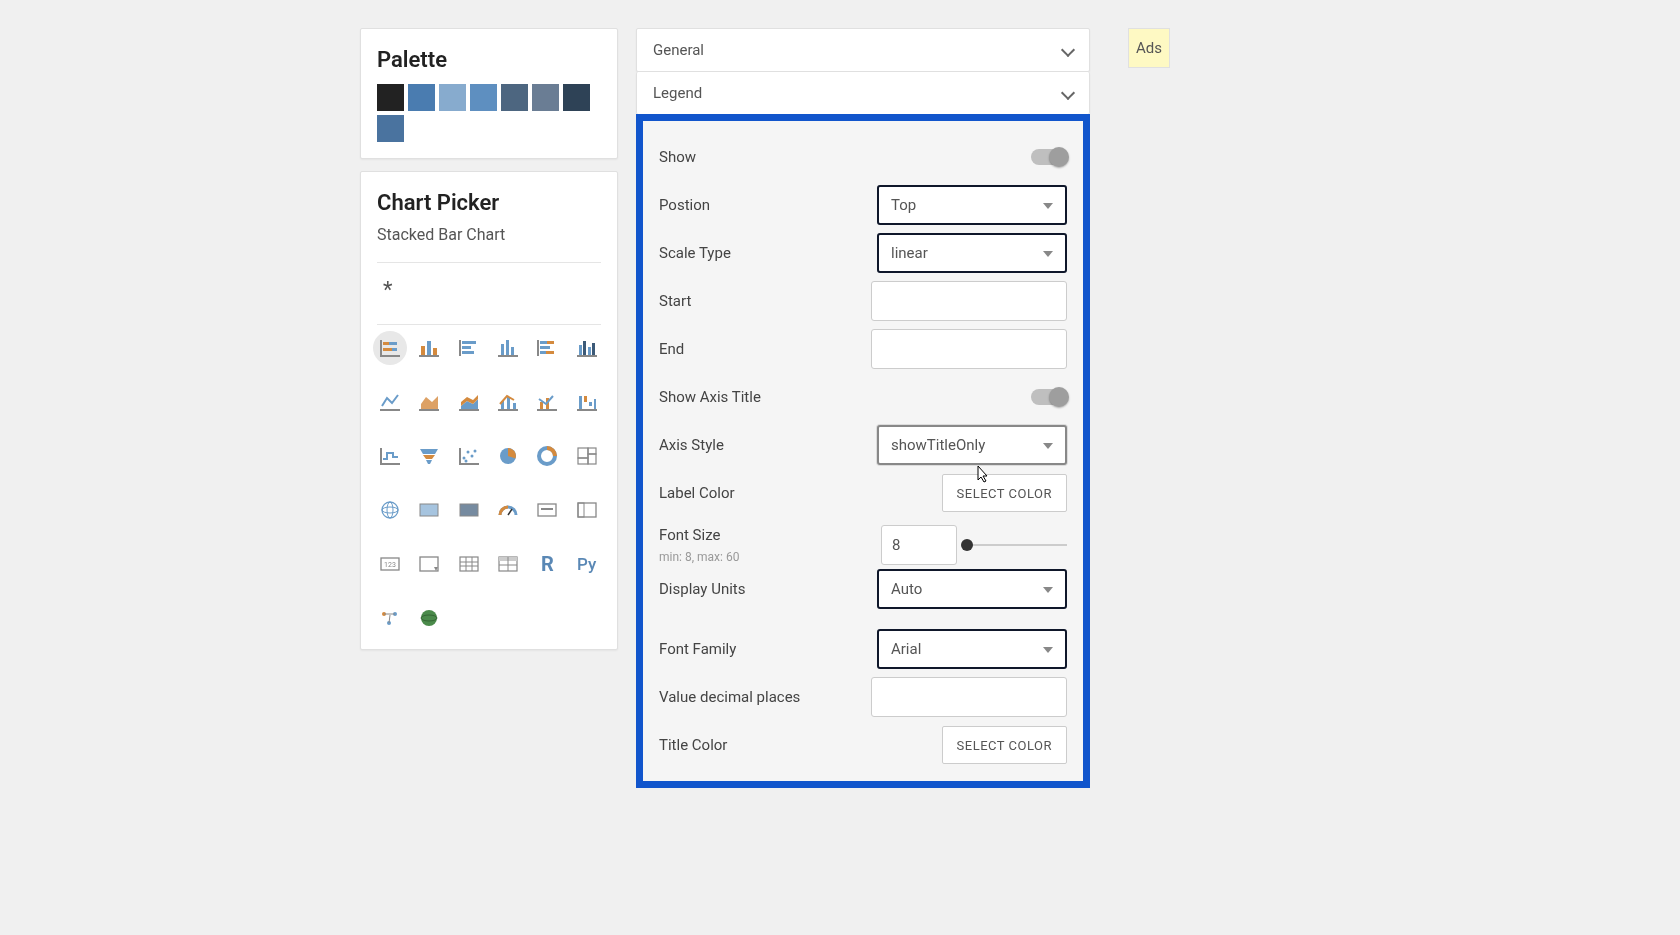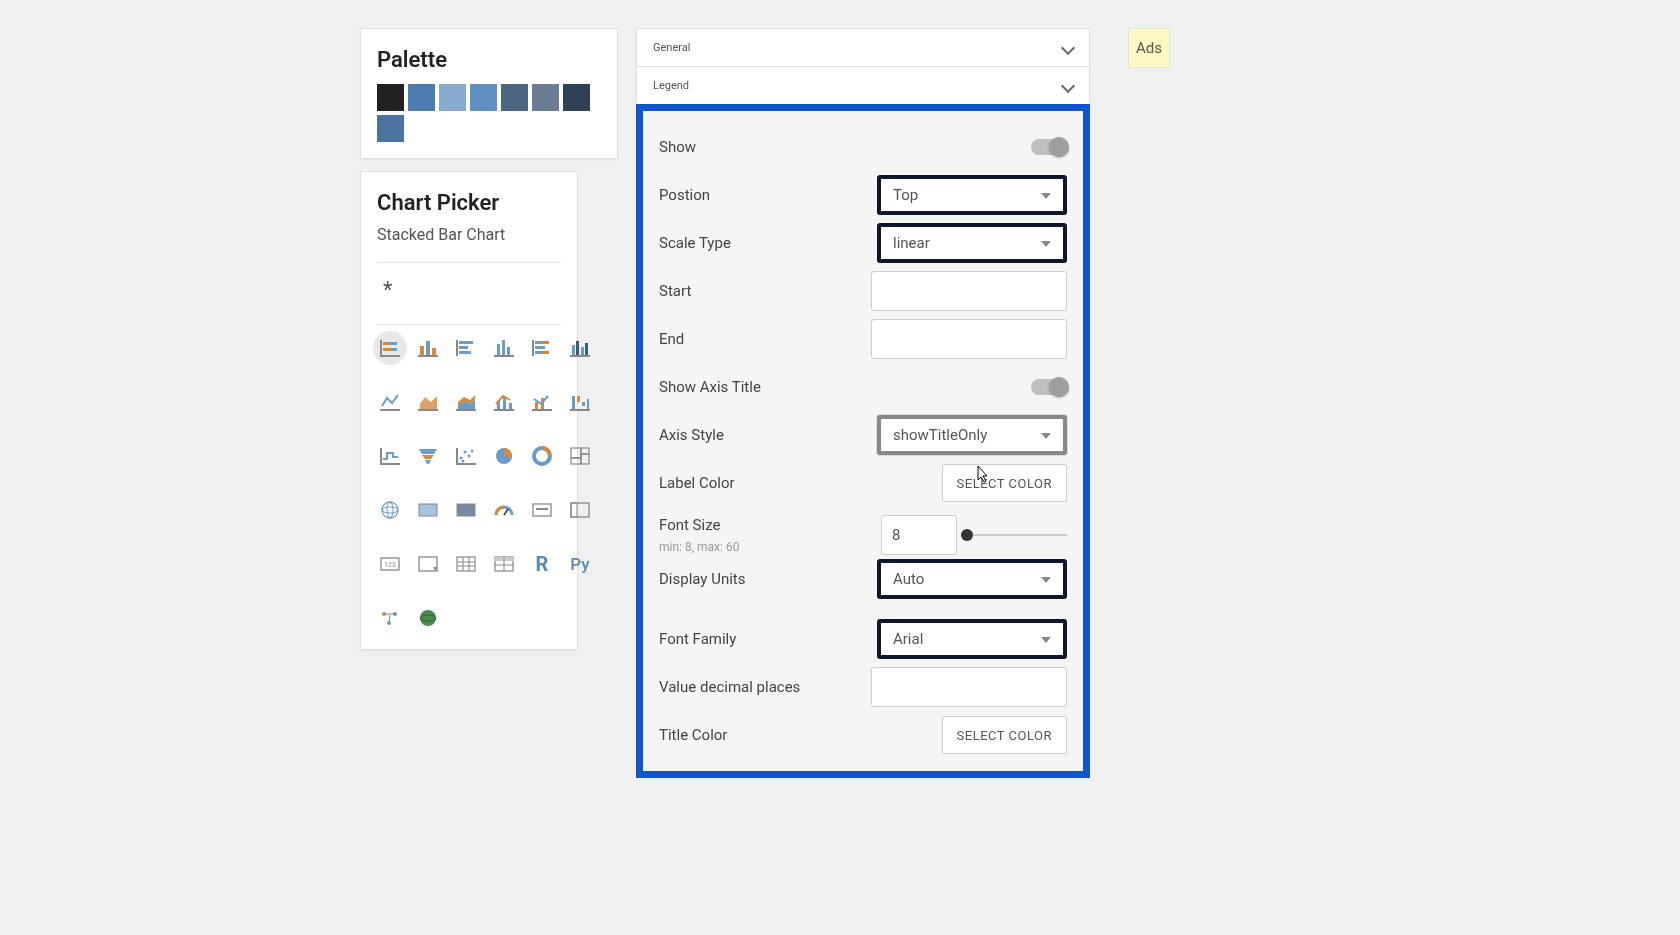--- a/index.html
+++ b/index.html
@@ -3,42 +3,42 @@
 <meta charset="utf-8">
 <style>
 *{box-sizing:border-box;margin:0;padding:0;font-family:-apple-system,BlinkMacSystemFont,"Segoe UI",Roboto,sans-serif}
 body{background:#f0f0f0;color:#333;width:1680px;height:935px;position:relative}
 .container{display:flex;padding:28px 0 0 360px;gap:18px;align-items:flex-start}
 .card{background:#fff;border:1px solid #e0e0e0;border-radius:2px;box-shadow:0 1px 2px rgba(0,0,0,0.05)}
 .palette-card{width:258px;padding:18px 16px 16px}
 .palette-title{font-size:22px;font-weight:600;color:#222;margin-bottom:12px}
 .swatches{display:flex;flex-wrap:wrap;gap:4px}
 .swatch{width:27px;height:27px}
-.chartpicker-card{width:218px;padding:18px 16px;margin-top:12px}
+.chartpicker-card{width:258px;padding:18px 16px;margin-top:12px}
 .cp-title{font-size:22px;font-weight:600;color:#222}
 .cp-subtitle{font-size:16px;color:#555;margin-top:10px}
 .divider{height:1px;background:#e5e5e5;margin:18px 0 10px}
 .asterisk{font-size:22px;color:#555;padding:4px 6px}
 .chart-grid{display:grid;grid-template-columns:repeat(6,1fr);gap:28px 12px;margin-top:4px}
 .chart-icon{width:26px;height:26px;display:flex;align-items:center;justify-content:center;cursor:pointer;position:relative}
 .chart-icon.selected{background:#e8e8e8;border-radius:50%;width:34px;height:34px;margin:-4px}
 .chart-icon svg{width:22px;height:20px}
 .r-icon{font-weight:bold;font-size:20px;color:#5a88b5}
 .py-icon{font-size:17px;color:#5a88b5;font-weight:500}
 .settings-col{width:454px}
-.panel-header{display:flex;justify-content:space-between;align-items:center;padding:12px 16px;border:1px solid #e0e0e0;background:#fff;cursor:pointer;font-size:11px;color:#555}
+.panel-header{display:flex;justify-content:space-between;align-items:center;padding:12px 16px;border:1px solid #e0e0e0;background:#fff;cursor:pointer;font-size:15px;color:#555}
 .panel-header+.panel-header{border-top:none}
 .xaxis-wrap{border:7px solid #1155cc;border-top-width:7px;background:#fff;padding:0}
 .xaxis-header{display:flex;justify-content:space-between;align-items:center;padding:12px 16px;background:#fff;cursor:pointer;font-size:15px;color:#555;border-bottom:1px solid #e5e5e5}
 .xaxis-body{background:#f5f5f5;padding:12px 14px 12px}
 .row{display:flex;align-items:center;min-height:48px;padding:0 2px}
 .row-label{flex:1;font-size:15px;color:#444}
 .row-hint{font-size:12px;color:#999;margin-top:6px}
 .row-control{display:flex;align-items:center;gap:10px}
-.select{width:190px;height:40px;border:4px solid #0f172a;border-radius:3px;background:#fff;padding:0 28px 0 12px;font-size:15px;color:#555;position:relative;display:flex;align-items:center;cursor:pointer}
+.select{width:190px;height:40px;border:2px solid #0f172a;border-radius:3px;background:#fff;padding:0 28px 0 12px;font-size:15px;color:#555;position:relative;display:flex;align-items:center;cursor:pointer}
 .select.highlighted{border-color:#888;box-shadow:0 0 0 1px rgba(0,0,0,0.1)}
 .select::after{content:"";position:absolute;right:12px;top:50%;margin-top:-2px;border-left:5px solid transparent;border-right:5px solid transparent;border-top:6px solid #888}
 .text-input{width:196px;height:40px;border:1px solid #ccc;border-radius:3px;background:#fff;padding:0 10px;font-size:15px;color:#555}
 .num-input{width:76px;height:40px;border:1px solid #ccc;border-radius:3px;background:#fff;padding:0 10px;font-size:15px;color:#555;text-align:left}
 .toggle{width:36px;height:16px;border-radius:10px;background:#bfbfbf;position:relative;cursor:pointer}
 .toggle::after{content:"";position:absolute;right:-2px;top:-2px;width:20px;height:20px;border-radius:50%;background:#9e9e9e;box-shadow:0 1px 2px rgba(0,0,0,0.3)}
 .btn{height:38px;border:1px solid #ccc;background:#fff;padding:0 14px;font-size:13px;letter-spacing:.5px;color:#555;cursor:pointer;text-transform:uppercase;border-radius:2px}
 .slider{width:100px;height:2px;background:#ccc;position:relative}
 .slider::before{content:"";position:absolute;left:0;top:50%;transform:translate(-50%,-50%);width:12px;height:12px;border-radius:50%;background:#333}
 .chevron{border-style:solid;border-color:#666;border-width:0 2px 2px 0;display:inline-block;padding:4px}

